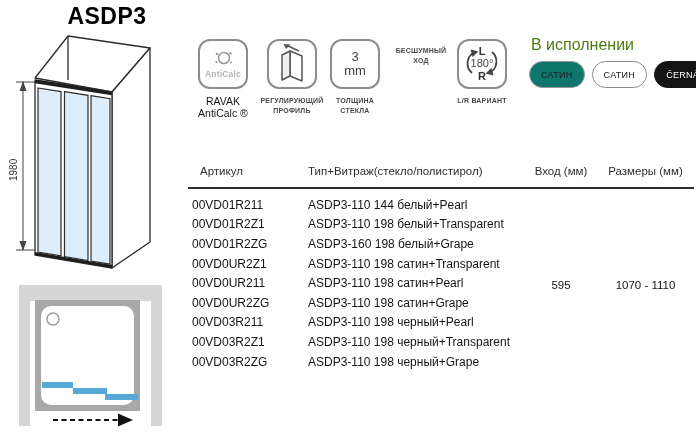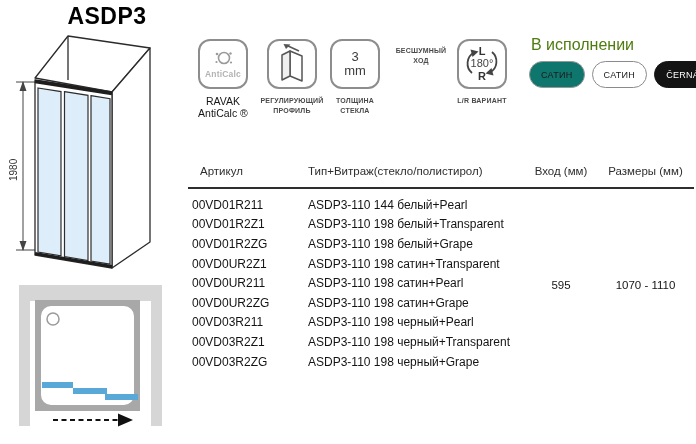--- a/index.html
+++ b/index.html
@@ -198,21 +198,21 @@
       <div class="trow">
         <div class="c-article">00VD01R211</div>
         <div class="c-type">ASDP3-110 144 белый+Pearl</div>
       </div>
       <div class="trow">
         <div class="c-article">00VD01R2Z1</div>
         <div class="c-type">ASDP3-110 198 белый+Transparent</div>
       </div>
       <div class="trow">
         <div class="c-article">00VD01R2ZG</div>
-        <div class="c-type">ASDP3-110 198 белый+Grape</div>
+        <div class="c-type">ASDP3-160 198 белый+Grape</div>
       </div>
       <div class="trow">
         <div class="c-article">00VD0UR2Z1</div>
         <div class="c-type">ASDP3-110 198 сатин+Transparent</div>
       </div>
       <div class="trow">
         <div class="c-article">00VD0UR211</div>
         <div class="c-type">ASDP3-110 198 сатин+Pearl</div>
       </div>
       <div class="trow">

